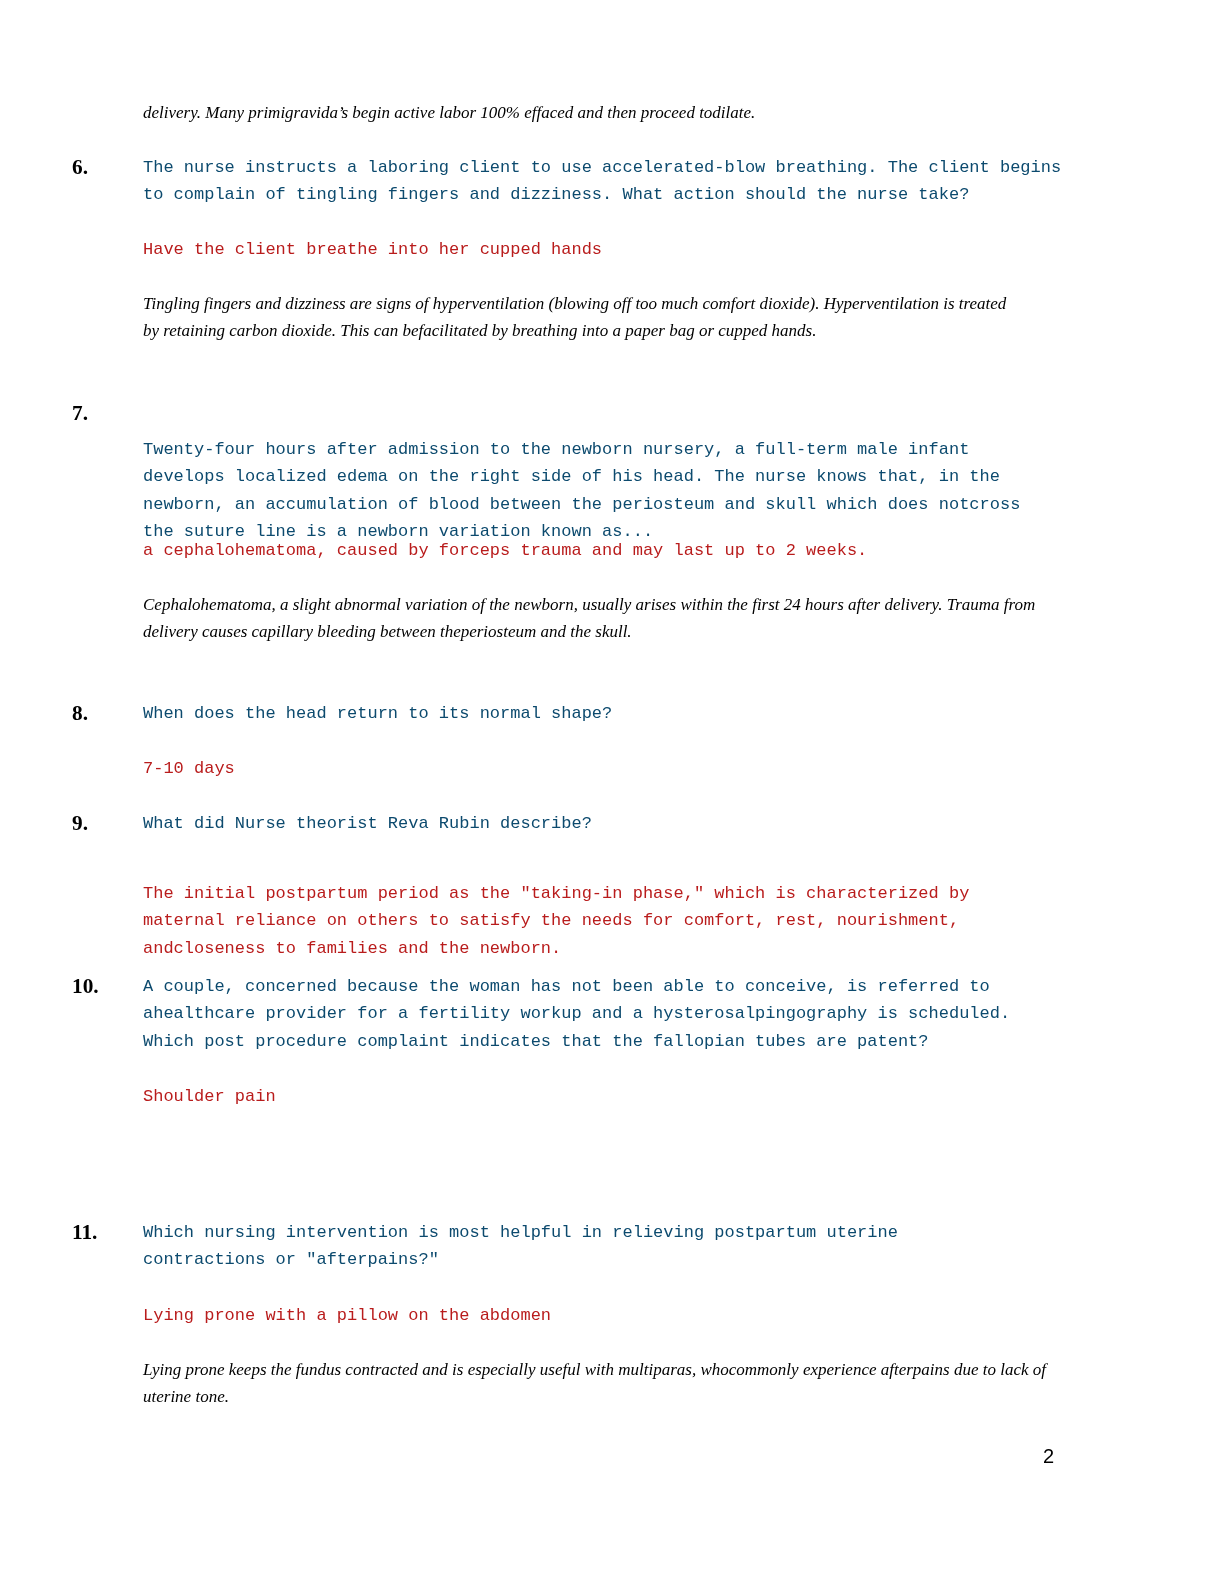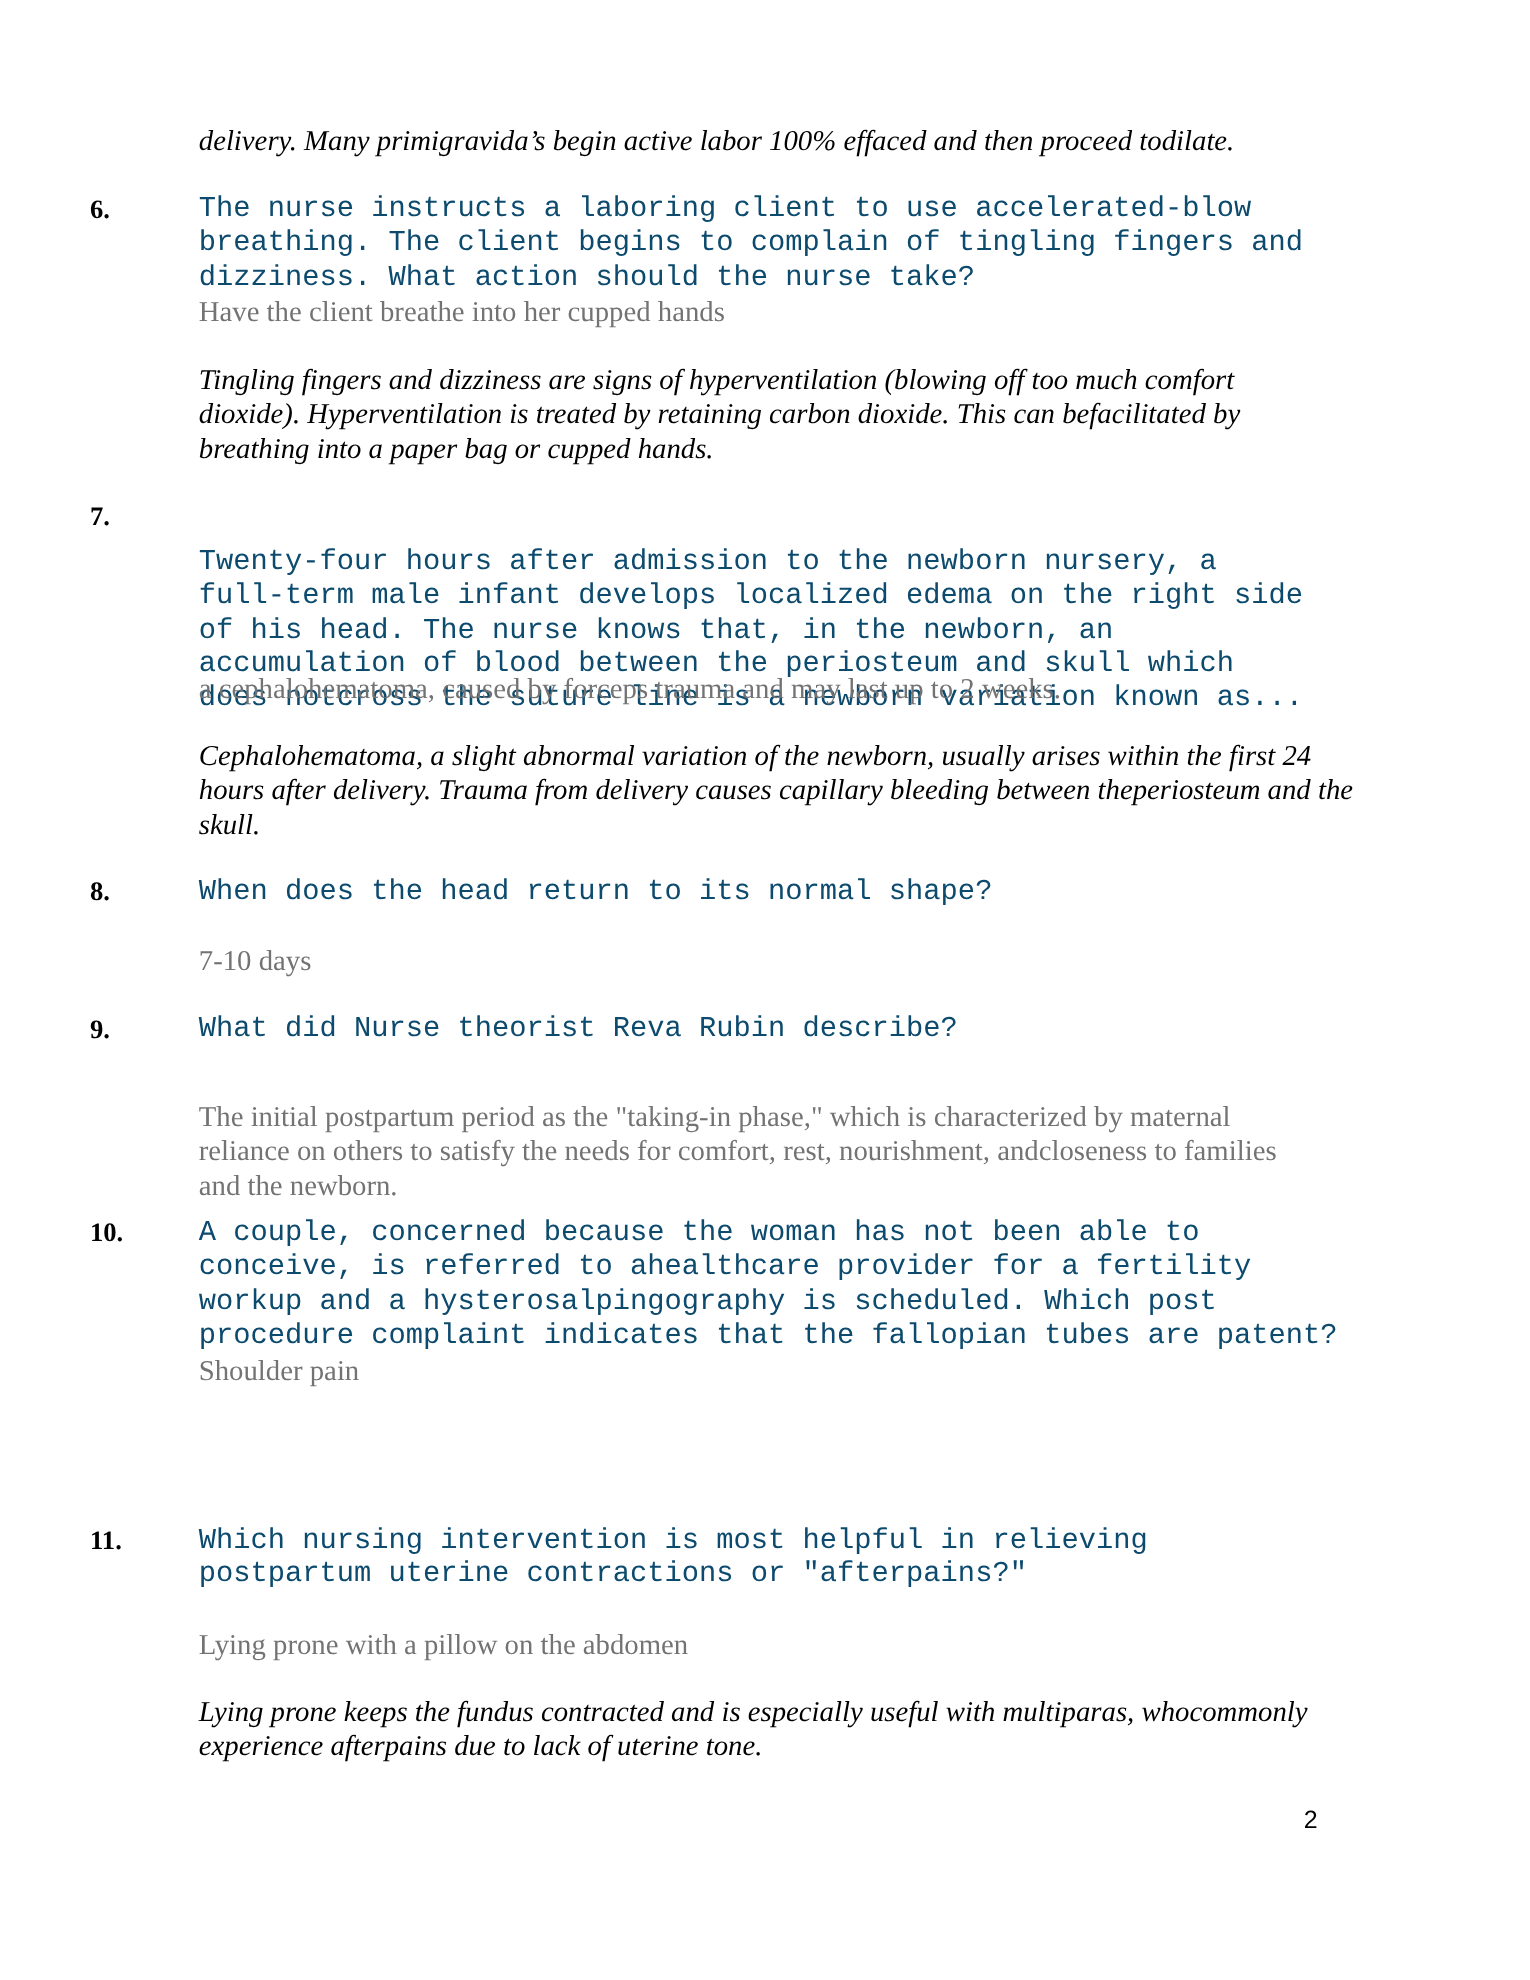--- a/index.html
+++ b/index.html
@@ -17,34 +17,34 @@
     }
     .page {
       position: absolute;
       left: 0;
       top: 0;
       width: 1224px;
       height: 1584px;
     }
     .block {
       position: absolute;
-      left: 159px;
+      left: 143px;
       width: 925px;
-      font-size: 23px;
+      font-size: 17px;
       line-height: 27.3px;
     }
     .num {
       position: absolute;
       left: 72px;
       font-weight: bold;
       font-size: 21.3px;
       line-height: 27.3px;
     }
     .question { color: #0c4a6e; font-family: Liberation Mono, monospace; }
-    .answer { color: #737373; }
+    .answer { color: #b91c1c; font-family: Liberation Mono, monospace; }
     .explain { font-style: italic; color: #000000; }
     .justify { text-align: justify; text-align-last: left; }
     .page-number {
       position: absolute;
       left: 1043px;
       top: 1443px;
       font-family: "Liberation Sans", sans-serif;
       font-size: 20px;
       line-height: 26px;
       color: #000000;

